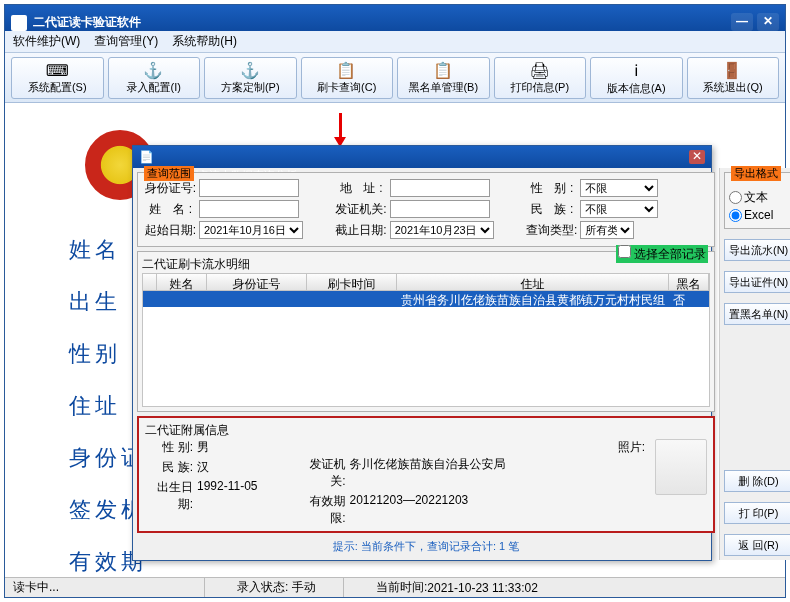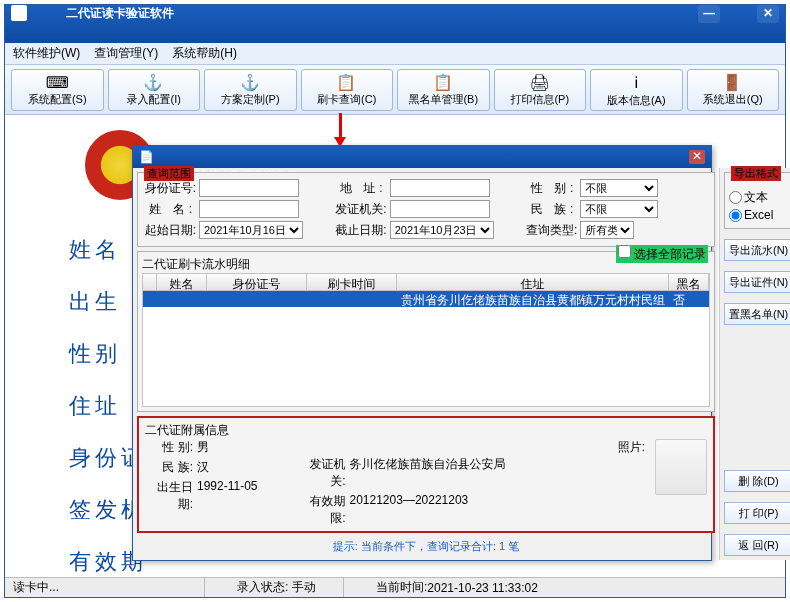--- a/index.html
+++ b/index.html
@@ -1,19 +1,19 @@
 <!DOCTYPE html>
 <html><head>
 <meta charset="utf-8">
 <style>
 * { box-sizing: border-box; margin: 0; padding: 0; font-family: "Microsoft YaHei", SimSun, sans-serif; font-size: 12px; }
 body { width: 790px; height: 602px; background: #fff; position: relative; overflow: hidden; }
 
 .main-window { position: absolute; left: 4px; top: 4px; width: 782px; height: 594px; border: 1px solid #2a5a9a; background: #fff; }
-.titlebar { height: 38px; background: linear-gradient(#1a5fbf,#0e4aa0); color: #fff; display: flex; align-items: flex-start; padding: 0 6px; gap: 33px; }
+.titlebar { height: 26px; background: linear-gradient(#1a5fbf,#0e4aa0); color: #fff; display: flex; align-items: flex-end; padding: 0 6px; }
 .titlebar .icon { width: 16px; height: 16px; background: #fff; border-radius: 2px; margin-right: 6px; display:inline-block;}
 .titlebar .title { flex: 1; font-weight: bold; }
 .winbtn { width: 22px; height: 18px; margin-left: 4px; background: rgba(255,255,255,.1); border-radius: 3px; text-align: center; line-height: 16px; cursor: pointer; color:#fff; font-weight:bold;}
 
 .menubar { height: 22px; background: #e8f0fb; border-bottom: 1px solid #b5c8e0; display: flex; align-items: center; padding: 0 8px; gap: 14px; }
 .menubar span { cursor: pointer; }
 
 .toolbar { height: 50px; background: linear-gradient(#f4f8fe,#dce8f7); border-bottom: 1px solid #a8bedb; display: flex; align-items: center; padding: 4px 6px; gap: 4px; }
 .tbtn { flex:1; height: 42px; border: 1px solid #9fb7d6; background: linear-gradient(#fdfeff,#e5eefb); border-radius: 3px; display: flex; flex-direction: column; align-items: center; justify-content: center; cursor: pointer; min-width:0;}
 .tbtn .ticon { font-size: 16px; }
@@ -28,21 +28,21 @@
 
 .dialog { position: absolute; left: 127px; top: 140px; width: 580px; height: 416px; border: 1px solid #2a5a9a; background: #f0f0f0; box-shadow: 2px 2px 6px rgba(0,0,0,.3); }
 .dlg-title { height: 22px; background: linear-gradient(#1a5fbf,#0e4aa0); color:#fff; display:flex; align-items:center; padding:0 6px;}
 .dlg-title .t { flex:1; font-size:11px;margin-top:37px;}
 .dlg-close { width:16px; height:14px; background:#c0504d; text-align:center; line-height:12px; cursor:pointer; border-radius:2px;}
 .dlg-body { display:flex; height:calc(100% - 22px);}
 .dlg-main { flex:1; padding:4px; display:flex; flex-direction:column; gap:4px;}
 .dlg-side { width:78px; border-left:1px solid #ccc; padding:4px; background:#efefef; display:flex; flex-direction:column; gap:10px;}
 
 .gbox { border:1px solid #b0b0b0; background:#f4f4f4; padding:6px 6px 4px 6px; position:relative;}
-.gbox .gt { position:absolute; top:-7px; left:6px; background:#b91c1c; padding:0 3px; font-size:11px;}
+.gbox .gt { position:absolute; top:-7px; left:6px; background:#f97316; padding:0 3px; font-size:11px;}
 .qrow { display:flex; align-items:center; gap:3px; margin-bottom:3px; font-size:11px;}
 .qrow label { width:52px; text-align:right; letter-spacing:4px;}
 .qrow label.nl { letter-spacing:0;}
 .qrow input[type=text] { height:18px; border:1px solid #999; background:#fff; padding:0 2px; font-size:11px;}
 .qrow select { height:18px; border:1px solid #999; background:#fff; font-size:11px;}
 .qcols { display:flex; gap:8px;}
 .qcol { flex:1;}
 
 .tbl-box { flex:1; border:1px solid #b0b0b0; background:#f4f4f4; padding:4px; display:flex; flex-direction:column; position:relative;}
 .tbl-head { height:18px; background:linear-gradient(#fdfdfd,#e4e4e4); border:1px solid #c4c4c4; display:flex; font-size:11px;}

